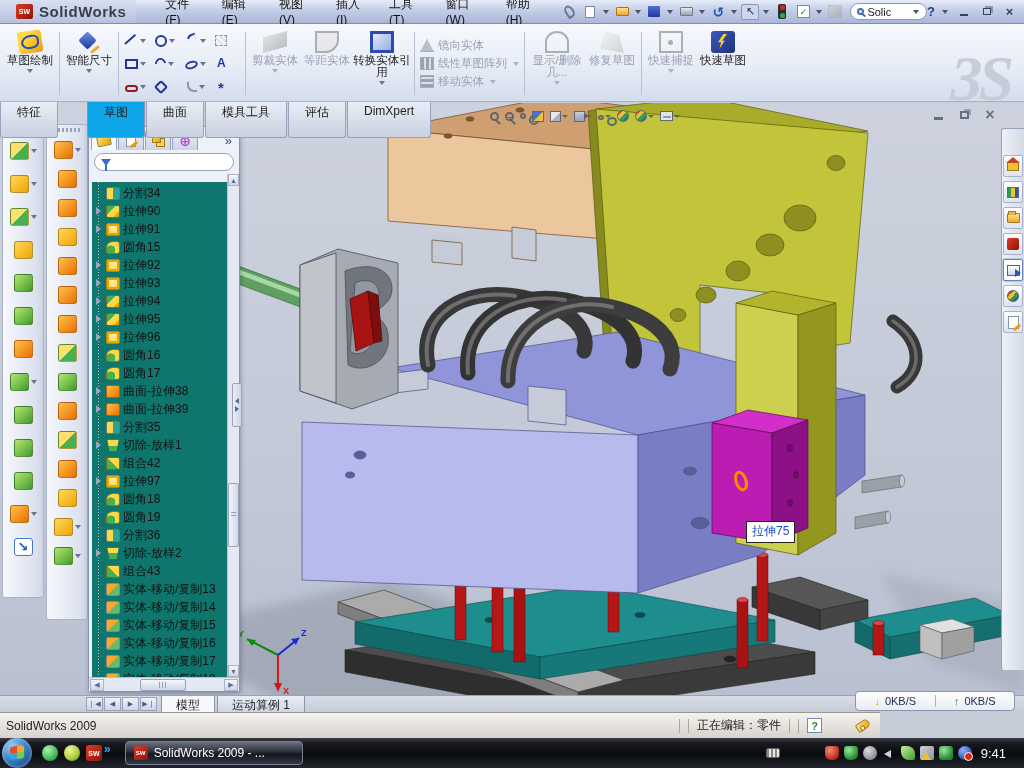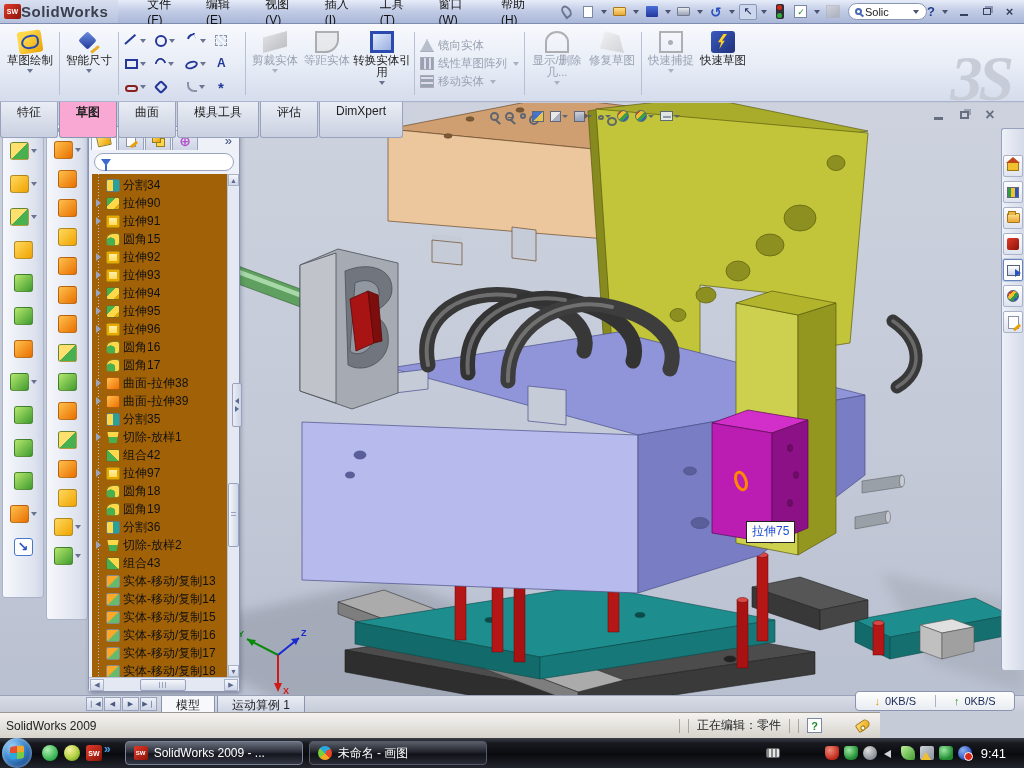--- a/index.html
+++ b/index.html
@@ -3,21 +3,21 @@
 <meta charset="utf-8">
 <style>
   * { margin:0; padding:0; box-sizing:border-box; }
   html,body { width:1024px; height:768px; overflow:hidden; }
   body { font-family:"Liberation Sans","DejaVu Sans",sans-serif; font-size:12px; position:relative; background:#c6cbd8; }
 
   
   .titlebar { position:absolute; left:0; top:0; width:1024px; height:24px;
     background:linear-gradient(180deg,#e6ecf8 0%,#c3cde6 45%,#aab7d8 100%);
     border-bottom:1px solid #7f8db0; display:flex; align-items:center; z-index:40; }
-  .swlogo { display:flex; align-items:center; gap:0; padding:0 10px 0 4px;
+  .swlogo { display:flex; align-items:center; gap:6px; padding:0 10px 0 16px;
     background:linear-gradient(180deg,#d8dff0,#b6c2de); height:100%;text-align:center; }
   .swcube { width:17px; height:15px; background:linear-gradient(135deg,#e03a2a,#8c1408); border-radius:2px;
     color:#fff; font-size:7px; font-weight:bold; display:flex; align-items:center; justify-content:center; }
   .swname { font-size:15px; font-weight:bold; color:#3a3f4c; letter-spacing:.5px; }
   .menus { display:flex; margin-left:18px; }
   .menu-item { padding:3px 11px; color:#111; cursor:default; }
   .tb-icons { display:flex; align-items:center; gap:3px; margin-left:8px; }
   .tbi { width:18px; height:16px; display:flex; align-items:center; justify-content:center; border-radius:2px; }
   .tbi .pg { width:10px; height:12px; background:#fff; border:1px solid #7a88a8; }
   .tbi .fold { width:13px; height:9px; background:linear-gradient(180deg,#ffe08a,#e8a838); border:1px solid #a87818; border-radius:1px; }
@@ -87,21 +87,21 @@
   .ic-snap { filter:grayscale(1) opacity(.55); border:2px solid #777; }
   .ic-snap::after { content:""; position:absolute; left:7px; top:7px; width:5px; height:5px; border-radius:50%; background:#777; }
   .ic-rapid { background:linear-gradient(135deg,#3a5ac0,#20307a); border-radius:3px; }
   .ic-rapid::after { content:""; position:absolute; left:7px; top:3px; width:9px; height:15px; background:#ffd020; clip-path:polygon(60% 0,100% 0,45% 45%,75% 45%,15% 100%,35% 55%,0 55%); }
   .watermark { position:absolute; right:14px; top:18px; font-size:64px; font-weight:bold; font-style:italic; color:#c7ccd8; font-family:"Liberation Serif",serif; letter-spacing:-4px; z-index:0;margin-left:12px; }
 
   
   .tabrow { position:absolute; left:0; top:102px; height:36px; display:flex; z-index:41; }
   .rtab { padding:2px 16px 3px; margin-right:1px; background:linear-gradient(180deg,#e9edf5,#c9d0e0);
     border:1px solid #98a2bc; border-top:none; border-radius:0 0 3px 3px; color:#222; white-space:nowrap; }
-  .rtab.active { background:#f9a8d4; font-weight:bold; border-color:#8a94b0; }
+  .rtab.active { background:#0ea5e9; font-weight:normal; border-color:#8a94b0;margin-left:28px; }
 
   
   .viewport { position:absolute; left:0; top:103px; width:1024px; height:592px;
     background:linear-gradient(180deg,#cdd2de 0%,#c3c9d7 60%,#b9c0d0 100%); z-index:1; }
   .vp-svg { position:absolute; left:0; top:0; }
 
   .headsup { position:absolute; left:488px; top:4px; display:flex; align-items:center; gap:2px; z-index:3; }
   .hud { height:18px; display:flex; align-items:center; gap:1px; padding:0 2px; opacity:.9; }
   .hud .dda { display:none; width:0; height:0; border-left:3px solid transparent; border-right:3px solid transparent; border-top:3px solid #555e70; }
   .hud.dd .dda { display:block; }
@@ -180,21 +180,21 @@
   .pm { width:10px; height:12px; background:#fff; border:1px solid #8a93a8; }
   .pm::after { content:""; position:absolute; right:-3px; bottom:0; width:8px; height:3px; background:#e8a000; transform:rotate(-40deg); }
   .cm { width:9px; height:9px; background:linear-gradient(135deg,#ffe06e,#e8a000); border:1px solid #9a7a20; box-shadow:4px 4px 0 -1px #ffd84a, 4px 4px 0 0 #9a7a20; margin:0 4px 4px 0; }
   .dx { color:#b050c8; font-size:14px; font-weight:bold; line-height:14px; }
   .fmoverflow { margin-left:auto; color:#3a4a7a; font-size:13px; padding:0 5px 2px; }
   .filterrow { padding:3px 5px; }
   .filterbox { height:18px; border:1px solid #9aa4be; border-radius:9px; background:#fff; display:flex; align-items:center; padding:0 6px; }
   .funnel { width:0; height:0; border-left:5px solid transparent; border-right:5px solid transparent; border-top:7px solid #3a6ad0; position:relative; }
   .funnel::after { content:""; position:absolute; left:-1px; top:-1px; width:2px; height:6px; background:#3a6ad0; }
   .treebody { flex:1; display:flex; overflow:hidden; }
-  .treelist { flex:1; background:#a16207; margin:0 0 0 3px; padding:2px 14px 0 2px; overflow:hidden; position:relative; }
+  .treelist { flex:1; background:#0f766e; margin:8px 0 0 3px; padding:2px 14px 0 2px; overflow:hidden; position:relative; }
   .treelist::before { content:""; position:absolute; left:6px; top:0; bottom:0; width:1px;
     background:repeating-linear-gradient(180deg,#b8c0d4 0 1px,transparent 1px 3px); }
   .trow { display:flex; align-items:center; height:18px; gap:3px; padding-left:1px; white-space:nowrap; }
   .tarrow { width:8px; height:8px; flex:none; position:relative; }
   .trow.exp .tarrow::after { content:""; position:absolute; left:1px; top:0; width:0; height:0;
     border-top:4px solid transparent; border-bottom:4px solid transparent; border-left:5px solid #9aa4be; }
   .tico { width:14px; height:13px; border-radius:2px; flex:none; }
   .i-extra { background:linear-gradient(135deg,#49b04f 0 38%,#ffd84a 38% 78%,#e9a800 78%); border:1px solid #7a6a20; }
   .i-extrb { background:linear-gradient(180deg,#fff3c0,#ffd84a); border:1px solid #b08a10; box-shadow:inset 0 0 0 2px #e9a800; }
   .i-fillet { background:radial-gradient(circle at 30% 75%,#49b04f 0 40%,#ffd84a 42%); border:1px solid #8a7a20; border-radius:50% 3px 3px 3px; }
@@ -1189,24 +1189,20 @@
       <span class="qic q-sw">SW</span>
     </div>
   <span class="qchev">»</span>
   <div class="taskbtns">
 
       <div class="taskbtn active">
         <span class="tb-ic sw">SW</span>
         <span class="tb-label">SolidWorks 2009 - ...</span>
       </div>
 
-      <div class="taskbtn">
-        <span class="tb-ic paint"></span>
-        <span class="tb-label">未命名 - 画图</span>
-      </div>
     </div>
   <div class="tray">
     <span style="display:flex;align-items:center;gap:5px">
 
     <span class="trico tr-kb"></span>
         <span class="trico tr-red"></span>
         <span class="trico tr-green"></span>
         <span class="trico tr-gray"></span>
         <span class="trico tr-vol"></span>
         <span class="trico tr-leaf"></span>

